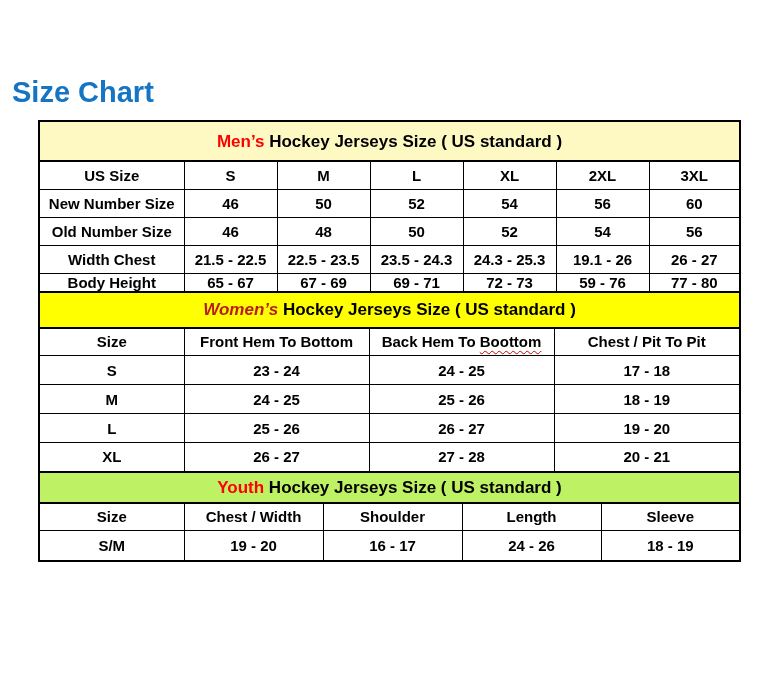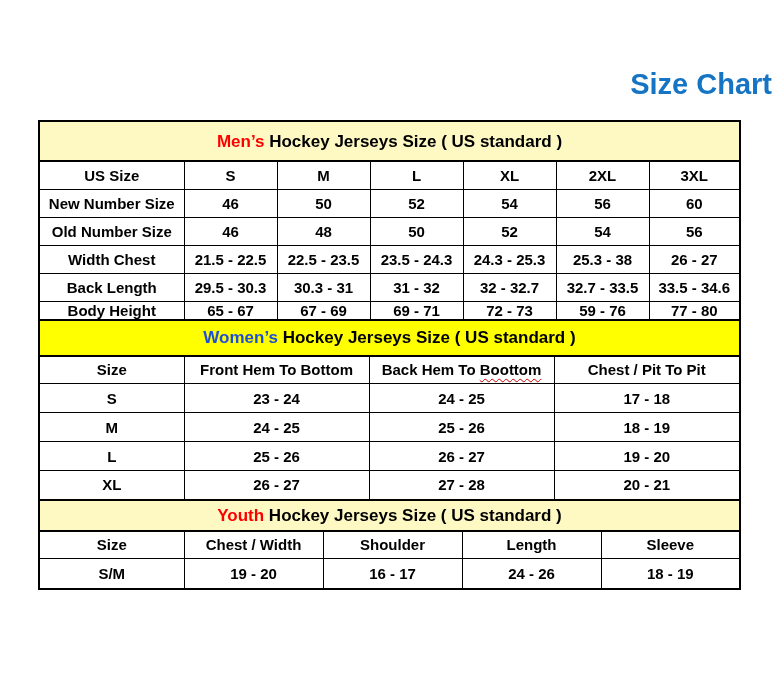--- a/index.html
+++ b/index.html
@@ -8,23 +8,23 @@
     background: #ffffff;
   }
   body {
     width: 776px;
     height: 692px;
     overflow: hidden;
     font-family: "Liberation Sans", "DejaVu Sans", sans-serif;
     color: #000000;
   }
   .page-title {
-    margin: 4px;
+    margin: 12px;
     padding-top: 64px;
-    text-align: right;
+    text-align: left;
     font-size: 29px;
     font-weight: bold;
     letter-spacing: 0px;
   }
   .chart-wrap {
     position: absolute;
     left: 38px;
     top: 120px;
     width: 703px;
   }
@@ -120,45 +120,36 @@
           <td>52</td>
           <td>54</td>
           <td>56</td>
         </tr>
         <tr style="height: 28px;">
           <td>Width Chest</td>
           <td>21.5 - 22.5</td>
           <td>22.5 - 23.5</td>
           <td>23.5 - 24.3</td>
           <td>24.3 - 25.3</td>
-          <td>25.3 - 38</td>
+          <td>19.1 - 26</td>
           <td>26 - 27</td>
-        </tr>
-        <tr style="height: 28px;">
-          <td>Back Length</td>
-          <td>29.5 - 30.3</td>
-          <td>30.3 - 31</td>
-          <td>31 - 32</td>
-          <td>32 - 32.7</td>
-          <td>32.7 - 33.5</td>
-          <td>33.5 - 34.6</td>
         </tr>
         <tr style="height: 16px;">
           <td>Body Height</td>
           <td>65 - 67</td>
           <td>67 - 69</td>
           <td>69 - 71</td>
           <td>72 - 73</td>
           <td>59 - 76</td>
           <td>77 - 80</td>
         </tr>
       </tbody>
     </table>
     <div class="section-banner" style="background: rgb(255, 255, 0); height: 38px;">
-      <span style="color: #1d4ed8;">Women’s</span>
+      <span style="color: #b91c1c; font-style: italic;">Women’s</span>
       <span style="white-space: pre;"> Hockey Jerseys Size ( US standard )</span>
     </div>
     <table class="size-table">
       <colgroup>
         <col style="width: 145px;">
         <col style="width: 185px;">
         <col style="width: 185px;">
         <col>
       </colgroup>
       <thead>
@@ -189,21 +180,21 @@
           <td>19 - 20</td>
         </tr>
         <tr style="height: 29px;">
           <td>XL</td>
           <td>26 - 27</td>
           <td>27 - 28</td>
           <td>20 - 21</td>
         </tr>
       </tbody>
     </table>
-    <div class="section-banner" style="background: #fef9c3; height: 33px;">
+    <div class="section-banner" style="background: #bef264; height: 33px;">
       <span style="color: rgb(255, 0, 0);">Youth</span>
       <span style="white-space: pre;"> Hockey Jerseys Size ( US standard )</span>
     </div>
     <table class="size-table">
       <colgroup>
         <col style="width: 145px;">
         <col style="width: 139px;">
         <col style="width: 139px;">
         <col style="width: 139px;">
         <col>

